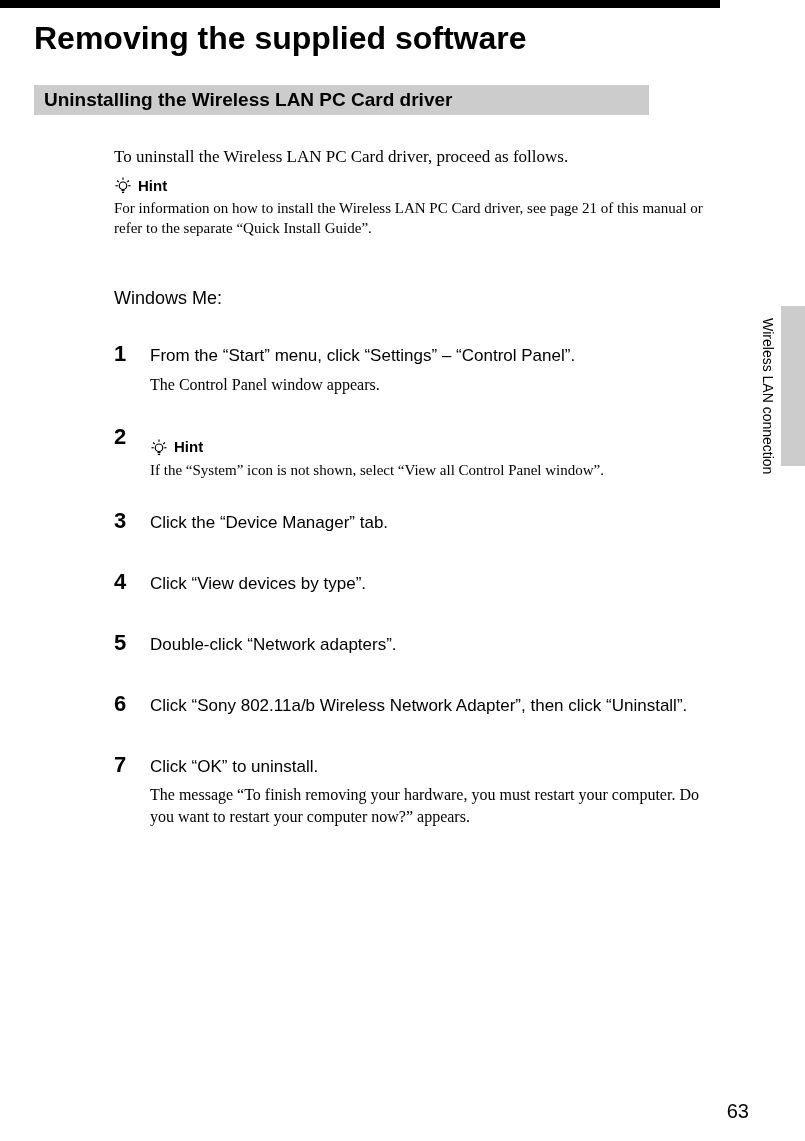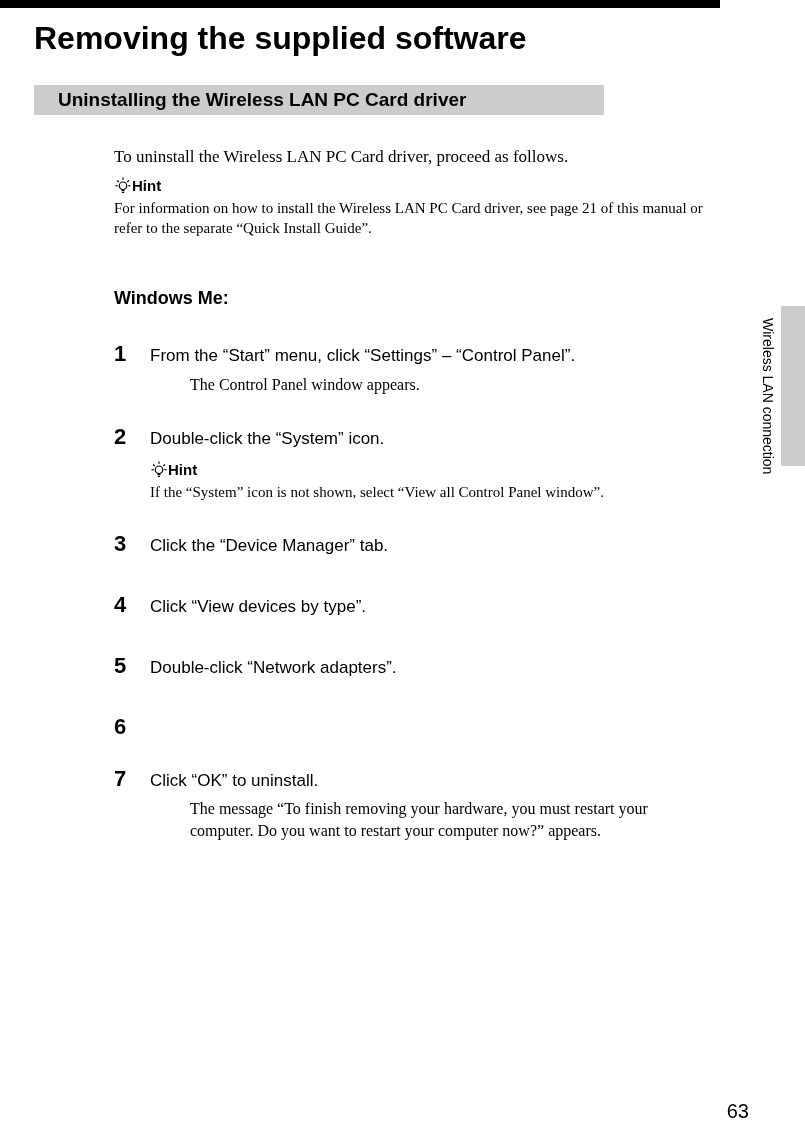--- a/index.html
+++ b/index.html
@@ -21,26 +21,26 @@
     position: absolute;
     top: 20px; left: 34px;
     font-family: Arial, Helvetica, sans-serif;
     font-weight: 700;
     font-size: 32px;
     letter-spacing: 0px;
   }
   .section-bar {
     position: absolute;
     top: 85px; left: 34px;
-    width: 570px;
+    width: 615px;
     height: 30px;
     background: #ccc;
     display: flex;
     align-items: center;
-    padding-left: 24px;
+    padding-left: 10px;
     text-align: center;
   }
   .section-bar-text {
     font-family: Arial, Helvetica, sans-serif;
     font-weight: 700;
     font-size: 19px;
   }
   .intro {
     position: absolute;
     top: 147px; left: 114px;
@@ -48,36 +48,37 @@
     font-size: 17px;
   }
   .hint-block-1 {
     position: absolute;
     top: 176px; left: 114px;
     width: 590px;
   }
   .hint-hdr {
     display: flex;
     align-items: center;
+    gap: 6px;
     margin-bottom: 4px;
   }
   .hint-label {
     font-family: Arial, Helvetica, sans-serif;
     font-weight: 700;
     font-size: 15px;
   }
   .hint-body {
     font-size: 15px;
     line-height: 1.35;
   }
   .os-heading {
     position: absolute;
     top: 288px; left: 114px;
     font-family: Arial, Helvetica, sans-serif;
-    font-weight: 700;
+    font-weight: 400;
     font-size: 18px;
   }
   .steps {
     position: absolute;
     top: 345px; left: 114px;
     width: 590px;
   }
   .step {
     display: flex;
     gap: 18px;
@@ -95,21 +96,20 @@
   .step-title {
     font-family: Arial, Helvetica, sans-serif;
     font-size: 17px;
     line-height: 1.35;
     margin-bottom: 6px;
   }
   .step-desc {
     font-family: "Times New Roman", Times, serif;
     font-size: 16px;
     line-height: 1.35;
-    margin-left: 40px;
   }
   .hint-block-inline { margin-top: 10px; }
   .hint-body-inline {
     font-size: 15px;
     line-height: 1.35;
   }
   .side-tab {
     position: absolute;
     top: 306px; right: 0;
     width: 24px; height: 160px;
@@ -171,21 +171,20 @@
     <div class="step-num">1</div>
     <div class="step-body">
       <p class="step-title">From the “Start” menu, click “Settings” – “Control Panel”.</p>
       <p class="step-desc">The Control Panel window appears.</p>
     </div>
   </div>
 
   <div class="step">
     <div class="step-num">2</div>
     <div class="step-body">
-      <p class="step-title">Double-click the “System” icon.</p>
       <div class="hint-block-inline">
         <div class="hint-hdr">
           <svg class="hint-icon" viewBox="0 0 24 24">
             <g stroke="#000" stroke-width="1.6" fill="none">
               <circle cx="12" cy="13" r="5"></circle>
               <line x1="12" y1="2" x2="12" y2="5"></line>
               <line x1="4" y1="6" x2="6.3" y2="8"></line>
               <line x1="20" y1="6" x2="17.7" y2="8"></line>
               <line x1="2" y1="13" x2="5" y2="13"></line>
               <line x1="22" y1="13" x2="19" y2="13"></line>
@@ -217,20 +216,21 @@
   <div class="step">
     <div class="step-num">5</div>
     <div class="step-body">
       <p class="step-title">Double-click “Network adapters”.</p>
     </div>
   </div>
 
   <div class="step">
     <div class="step-num">6</div>
     <div class="step-body">
+      <p class="step-title">Click “Sony 802.11a/b Wireless Network Adapter”, then click “Uninstall”.</p>
     </div>
   </div>
 
   <div class="step">
     <div class="step-num">7</div>
     <div class="step-body">
       <p class="step-title">Click “OK” to uninstall.</p>
       <p class="step-desc">The message “To finish removing your hardware, you must restart your computer. Do you want to restart your computer now?” appears.</p>
     </div>
   </div>

